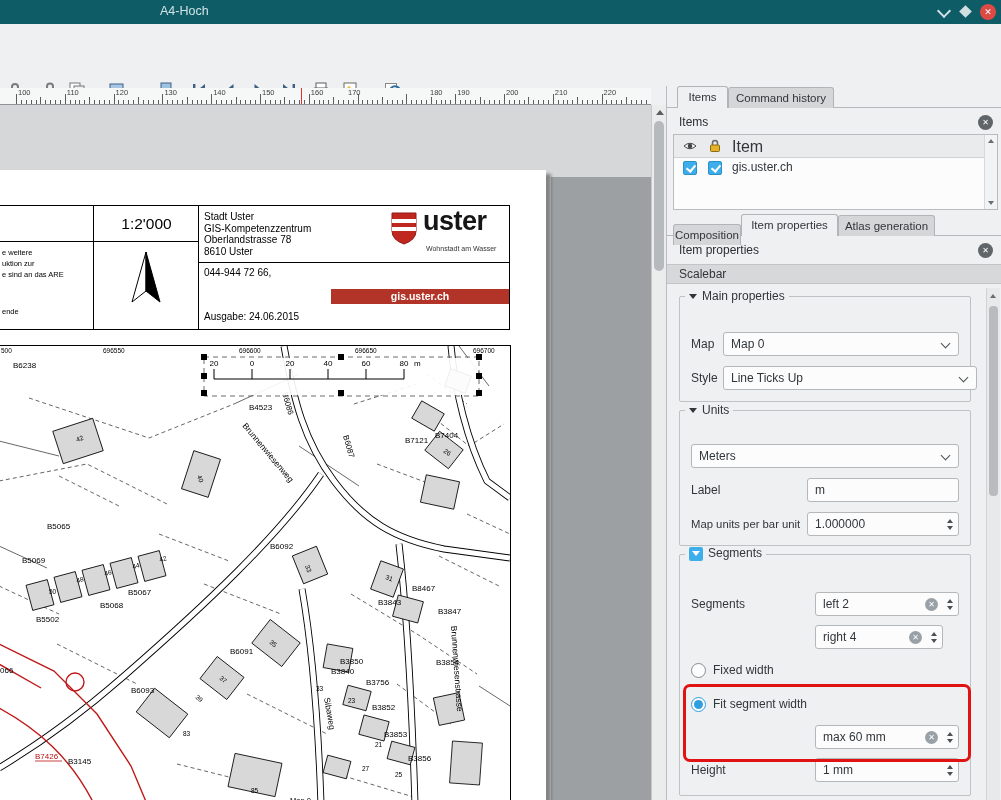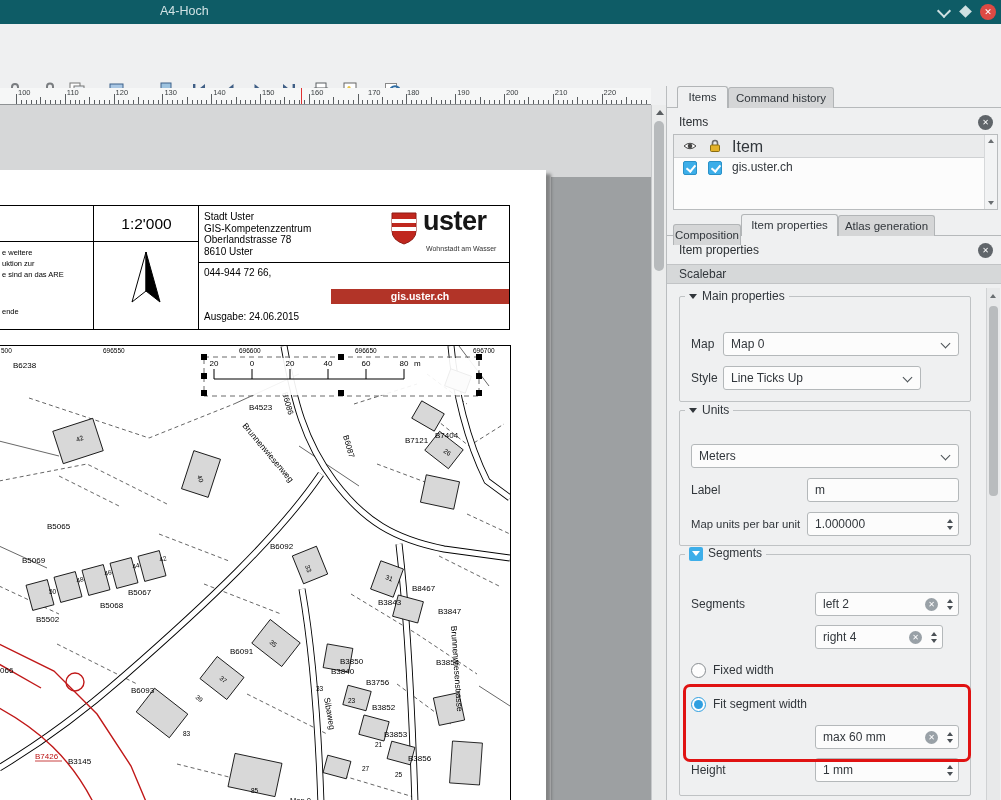--- a/index.html
+++ b/index.html
@@ -265,32 +265,32 @@
     <div class="tick" style="left: 357.6px; height: 10px;"></div>
     <div class="tick" style="left: 362.48px; height: 4px;"></div>
     <div class="tick" style="left: 367.36px; height: 4px;"></div>
     <div class="tick" style="left: 372.24px; height: 4px;"></div>
     <div class="tick" style="left: 377.12px; height: 4px;"></div>
     <div class="tick" style="left: 382px; height: 7px;"></div>
     <div class="tick" style="left: 386.88px; height: 4px;"></div>
     <div class="tick" style="left: 391.76px; height: 4px;"></div>
     <div class="tick" style="left: 396.64px; height: 4px;"></div>
     <div class="tick" style="left: 401.52px; height: 4px;"></div>
-    <span class="rnum" style="left: 368px;">170</span>
+    <span class="rnum" style="left: 348px;">170</span>
     <div class="tick" style="left: 406.4px; height: 10px;"></div>
     <div class="tick" style="left: 411.28px; height: 4px;"></div>
     <div class="tick" style="left: 416.16px; height: 4px;"></div>
     <div class="tick" style="left: 421.04px; height: 4px;"></div>
     <div class="tick" style="left: 425.92px; height: 4px;"></div>
     <div class="tick" style="left: 430.8px; height: 7px;"></div>
     <div class="tick" style="left: 435.68px; height: 4px;"></div>
     <div class="tick" style="left: 440.56px; height: 4px;"></div>
     <div class="tick" style="left: 445.44px; height: 4px;"></div>
     <div class="tick" style="left: 450.32px; height: 4px;"></div>
-    <span class="rnum" style="left: 407px;">180</span>
+    <span class="rnum" style="left: 430px;">180</span>
     <div class="tick" style="left: 455.2px; height: 10px;"></div>
     <div class="tick" style="left: 460.08px; height: 4px;"></div>
     <div class="tick" style="left: 464.96px; height: 4px;"></div>
     <div class="tick" style="left: 469.84px; height: 4px;"></div>
     <div class="tick" style="left: 474.72px; height: 4px;"></div>
     <div class="tick" style="left: 479.6px; height: 7px;"></div>
     <div class="tick" style="left: 484.48px; height: 4px;"></div>
     <div class="tick" style="left: 489.36px; height: 4px;"></div>
     <div class="tick" style="left: 494.24px; height: 4px;"></div>
     <div class="tick" style="left: 499.12px; height: 4px;"></div>
@@ -614,21 +614,21 @@
   <div class="grp" style="left:12px;top:210px;width:290px;height:104px"></div>
   <div class="grp-t" style="left:18px;top:203px">
     <span class="tri"></span>
     <span>Main properties</span>
   </div>
   <span class="lbl" style="left:24px;top:246px">Map</span>
   <div class="combo" style="left:56px;top:246px;width:236px">
     <span>Map 0</span>
   </div>
   <span class="lbl" style="left:24px;top:280px">Style</span>
-  <div class="combo" style="left:56px;top:280px;width:198px">
+  <div class="combo" style="left:56px;top:280px;width:254px">
     <span>Line Ticks Up</span>
   </div>
 
   <div class="grp" style="left:12px;top:324px;width:290px;height:134px"></div>
   <div class="grp-t" style="left:18px;top:317px">
     <span class="tri"></span>
     <span>Units</span>
   </div>
   <div class="combo" style="left:24px;top:358px;width:268px">
     <span>Meters</span>

